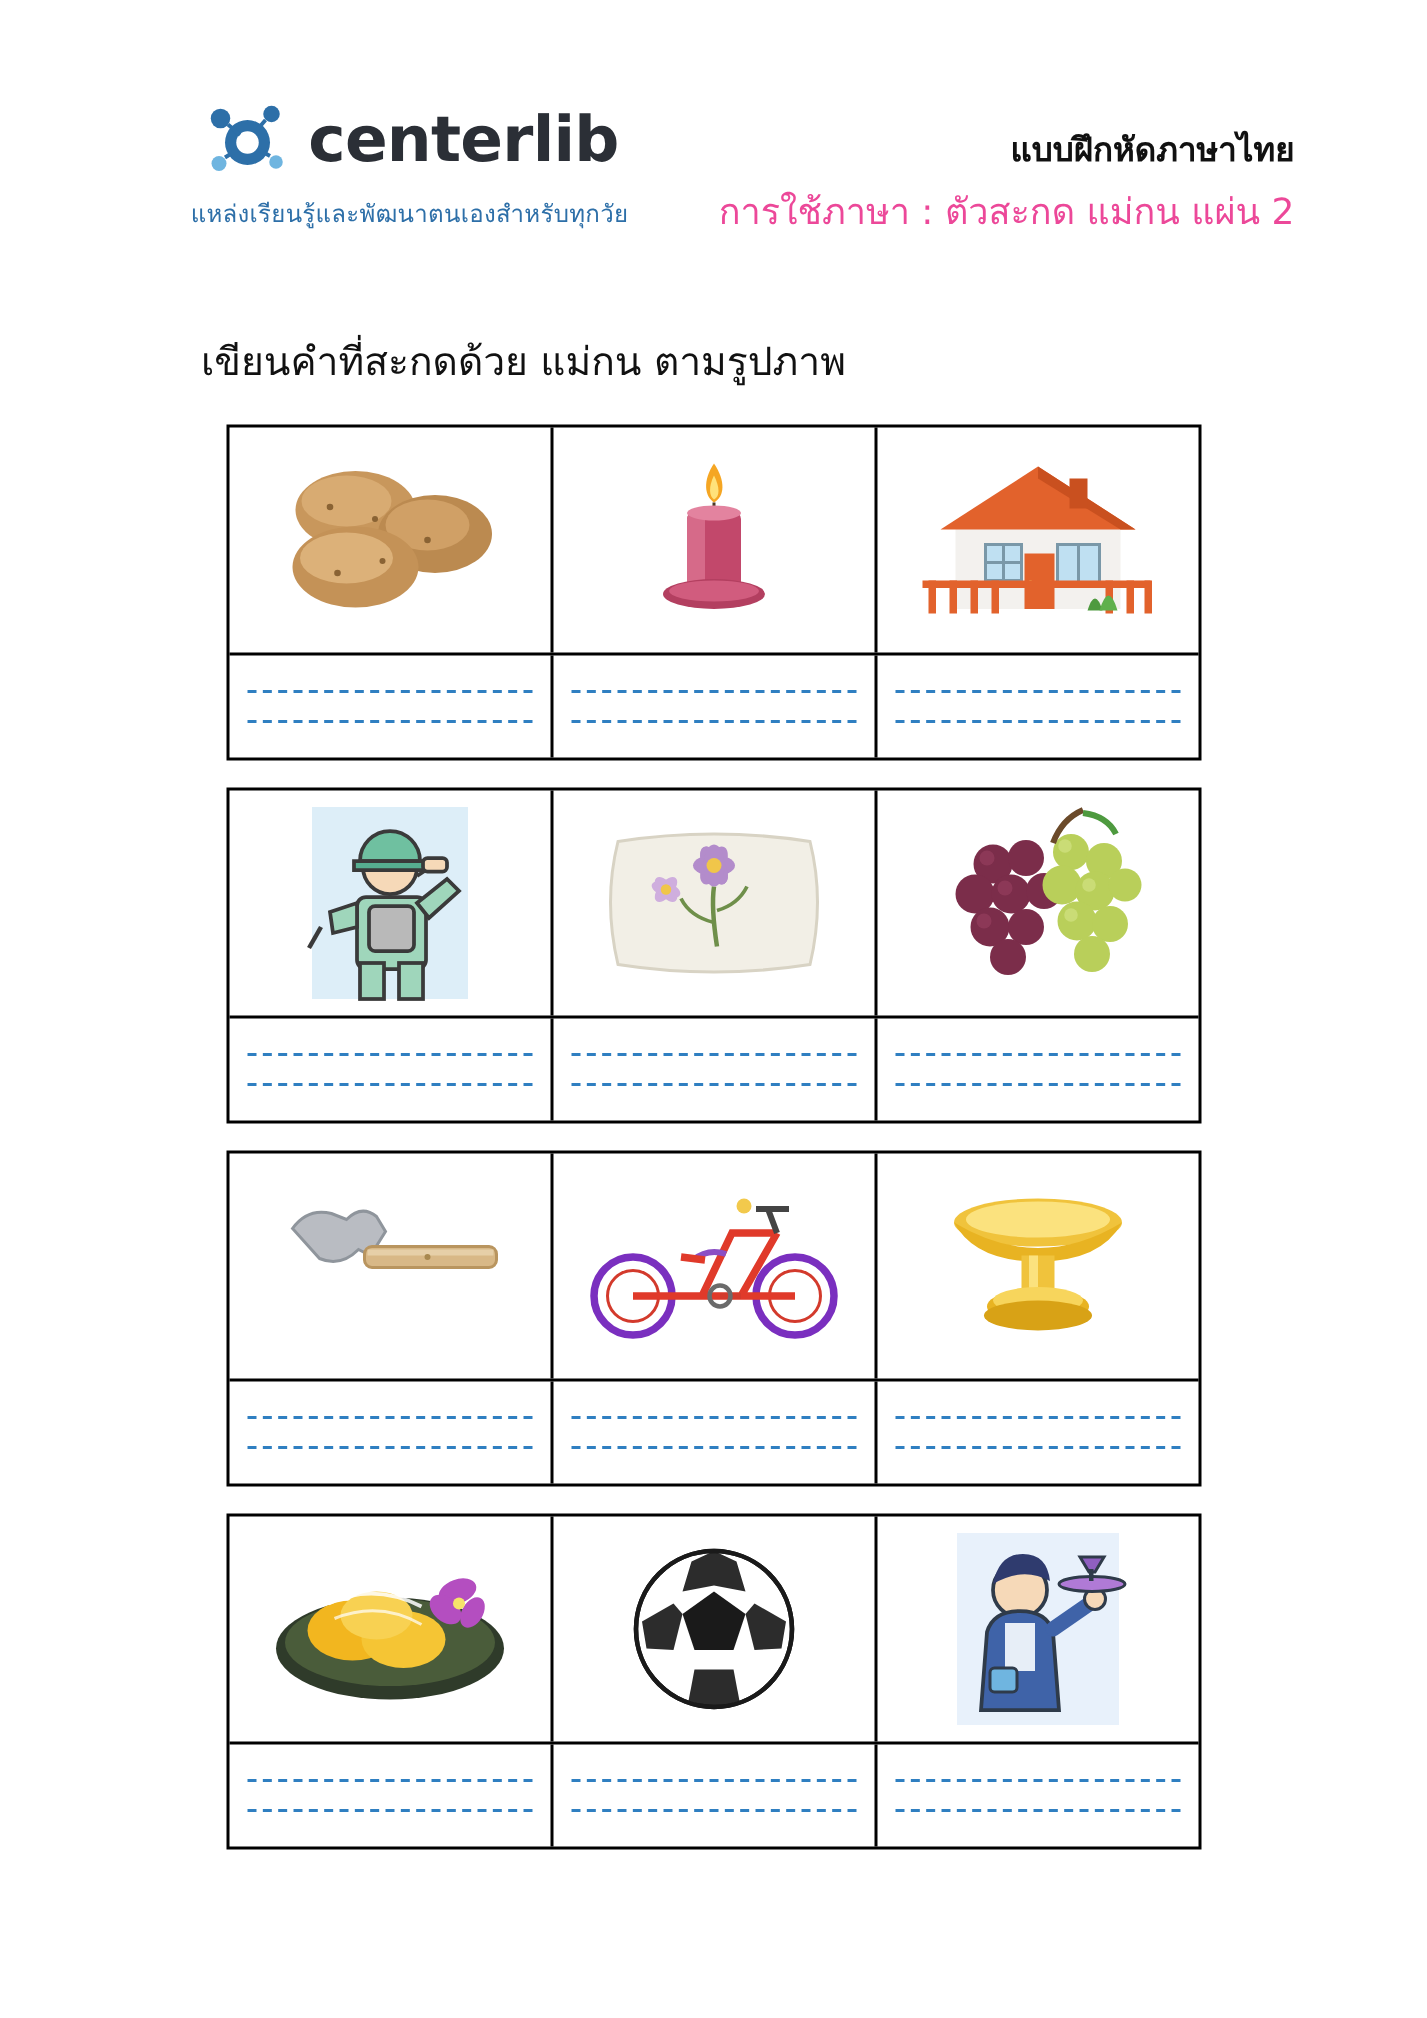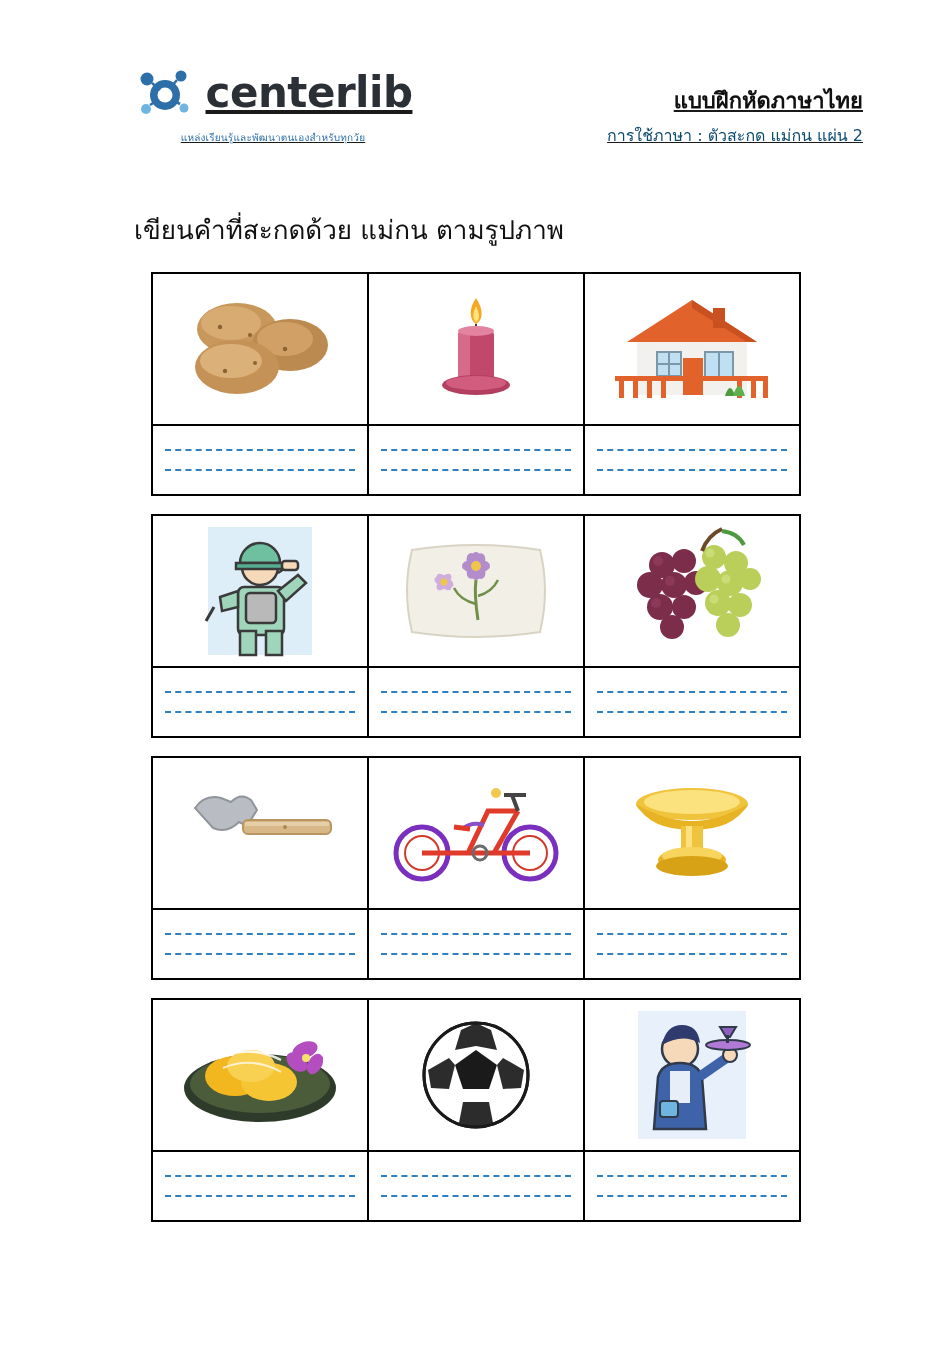--- a/index.html
+++ b/index.html
@@ -16,21 +16,20 @@
     overflow: hidden;
   }
 
   
   .header {
     display: flex;
     align-items: flex-start;
     justify-content: space-between;
     padding: 62px 88px 0 118px;
     box-sizing: border-box;
-    text-decoration: underline;
   }
   .brand {
     display: flex;
     flex-direction: column;
     align-items: center;
     width: 310px;
   }
   .brand-row {
     display: flex;
     align-items: center;
@@ -42,38 +41,38 @@
     flex: 0 0 auto;
   }
   .brand-name {
     font-size: 42px;
     font-weight: bold;
     color: #2b2f36;
     letter-spacing: -0.5px;
     line-height: 1;
   }
   .brand-tagline {
-    font-size: 10px;
+    font-size: 16px;
     color: #2d6fa8;
     margin-top: 6px;
     letter-spacing: 0.2px;
   }
   .doc-titles {
     text-align: right;
     padding-top: 24px;
   }
   .doc-title {
     font-size: 22px;
     font-weight: bold;
     color: #111111;
     line-height: 1.4;
   }
   .doc-subtitle {
-    font-size: 16px;
-    color: #0c4a6e;
+    font-size: 24px;
+    color: #ec4899;
     margin-top: 8px;
     line-height: 1.4;
   }
 
   
   .instruction {
     margin: 62px 0 0 134px;
     font-size: 26px;
     color: #111111;
   }

